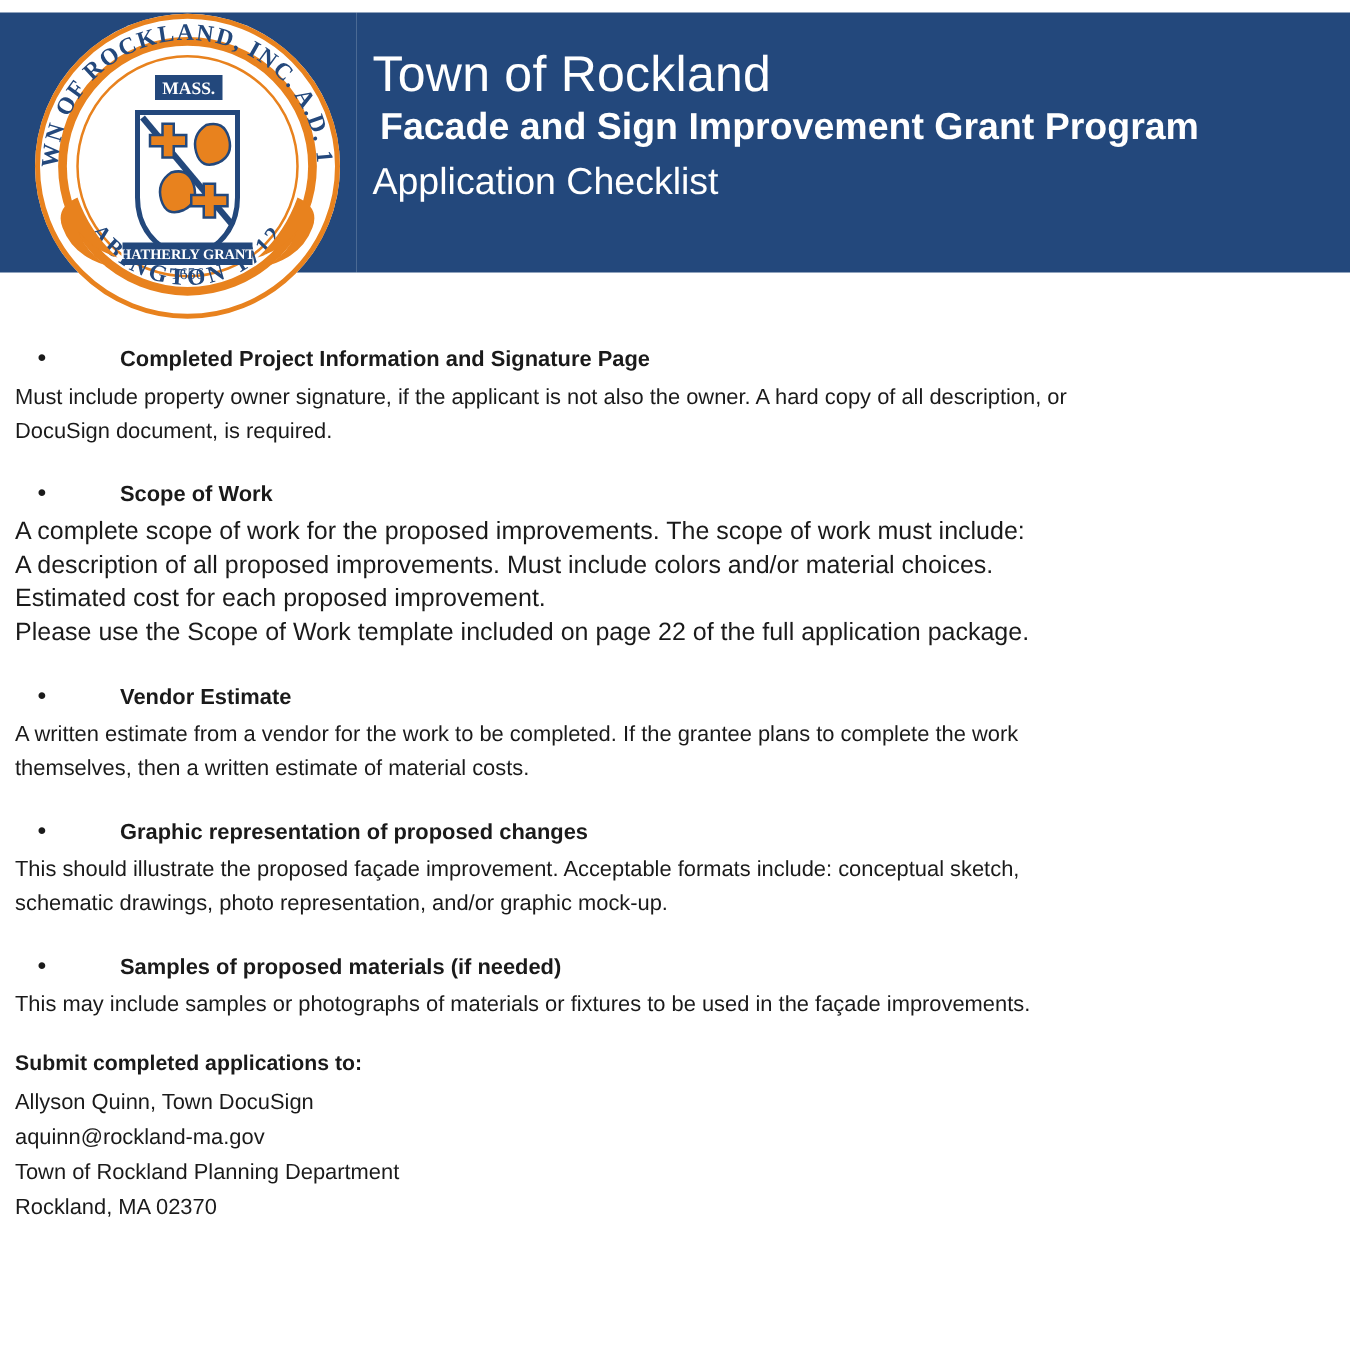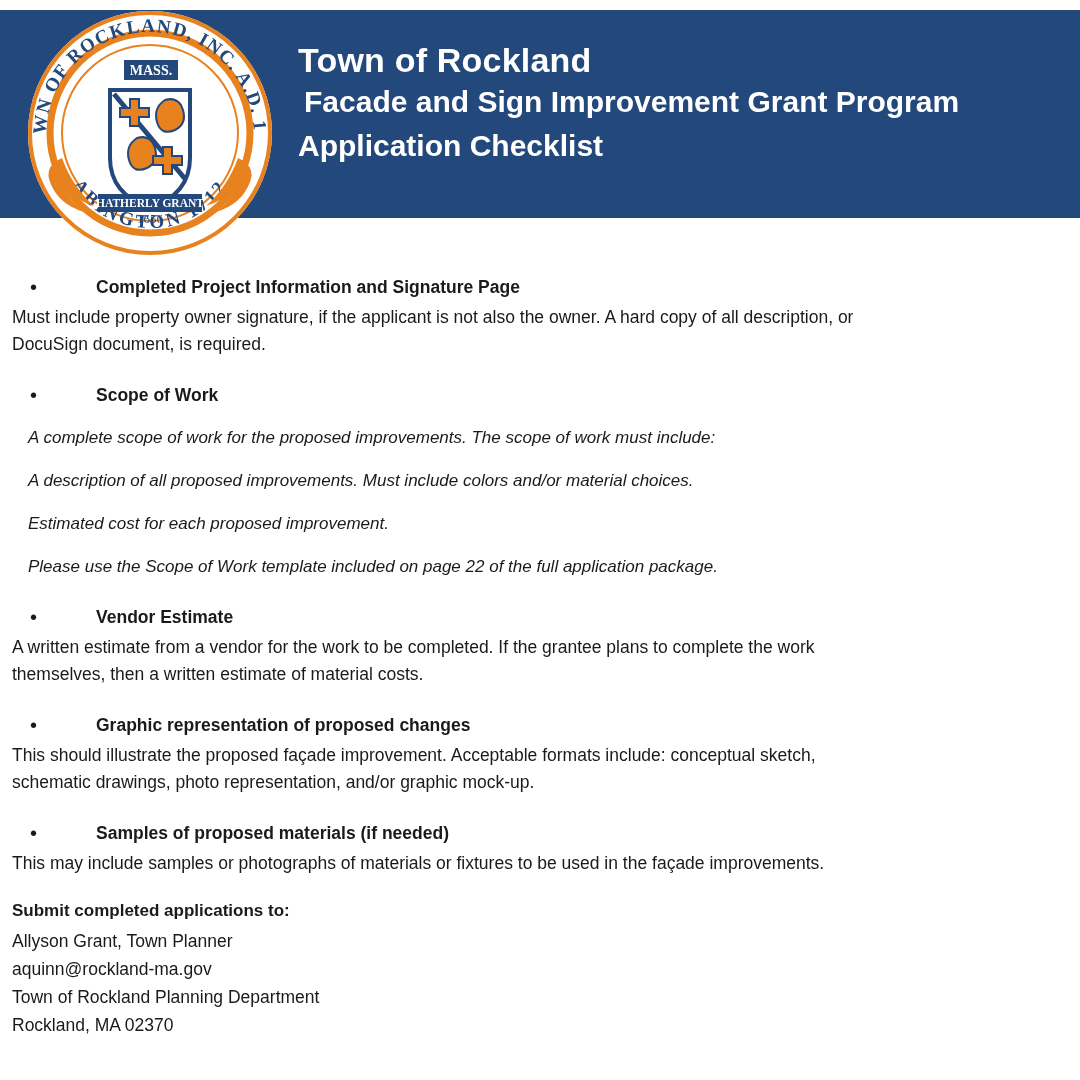--- a/index.html
+++ b/index.html
@@ -46,37 +46,37 @@
     z-index: 5;
   }
   .header-text {
     position: absolute;
     left: 298px;
     top: 40px;
     width: 770px;
     z-index: 4;
   }
   .header-title-1 {
-    font-size: 34px;
+    font-size: 40px;
     color: #ffffff;
-    font-weight: 700;
+    font-weight: 400;
     letter-spacing: 0.2px;
     line-height: 40px;
   }
   .header-title-2 {
     font-size: 30px;
     color: #ffffff;
     font-weight: bold;
     line-height: 44px;
     padding-left: 6px;
   }
   .header-title-3 {
     font-size: 30px;
     color: #ffffff;
-    font-weight: bold;
+    font-weight: normal;
     line-height: 44px;
   }
 
   
   .content {
     padding: 46px 12px 0 12px;
     width: 1056px;
     box-sizing: border-box;
   }
   .section {
@@ -104,25 +104,24 @@
     margin-left: 46px;
   }
   .para {
     font-size: 17.5px;
     line-height: 27px;
     color: #1a1a1a;
     margin: 0;
     max-width: 1040px;
   }
   .line {
-    font-size: 17px;
+    font-size: 20px;
     line-height: 27px;
     color: #1a1a1a;
-    margin: 16px;
-    font-style: italic;
+    margin: 0;
   }
   .submit-head {
     font-size: 17px;
     font-weight: bold;
     line-height: 28px;
     margin: 0 0 2px 0;
     color: #1a1a1a;
   }
   .submit-line {
     font-size: 17.5px;
@@ -225,19 +224,19 @@
   <div class="section sec-gap-small">
     <div class="bullet-row">
       <span class="bullet-dot">•</span>
       <span class="bullet-label">Samples of proposed materials (if needed)</span>
     </div>
     <p class="para">This may include samples or photographs of materials or fixtures to be used in the façade improvements.</p>
   </div>
 
   <div class="section">
     <p class="submit-head">Submit completed applications to:</p>
-    <p class="submit-line">Allyson Grant, Town Planner</p>
+    <p class="submit-line">Allyson Quinn, Town DocuSign</p>
     <p class="submit-line">aquinn@rockland-ma.gov</p>
     <p class="submit-line">Town of Rockland Planning Department</p>
     <p class="submit-line">Rockland, MA 02370</p>
   </div>
 
 </div>
 
 </body></html>

